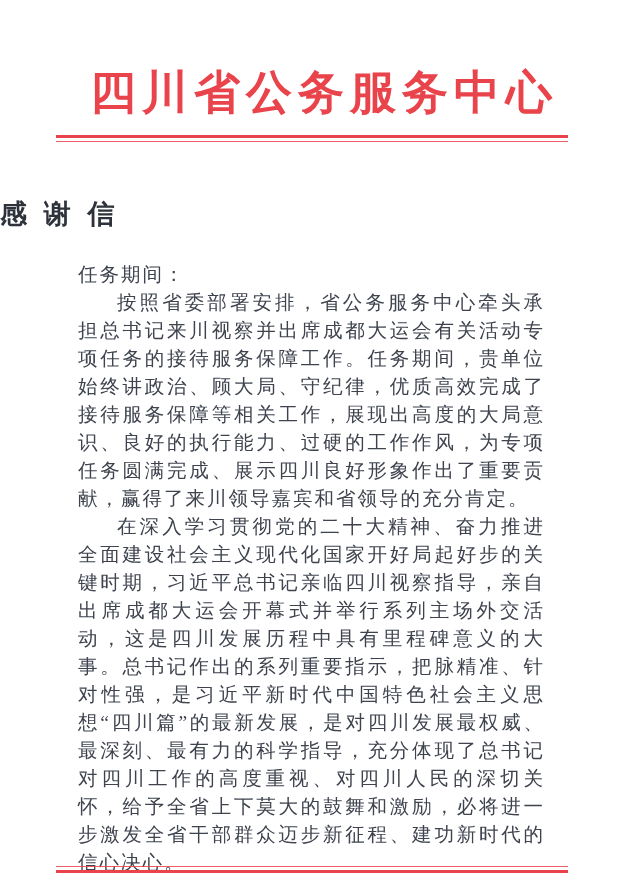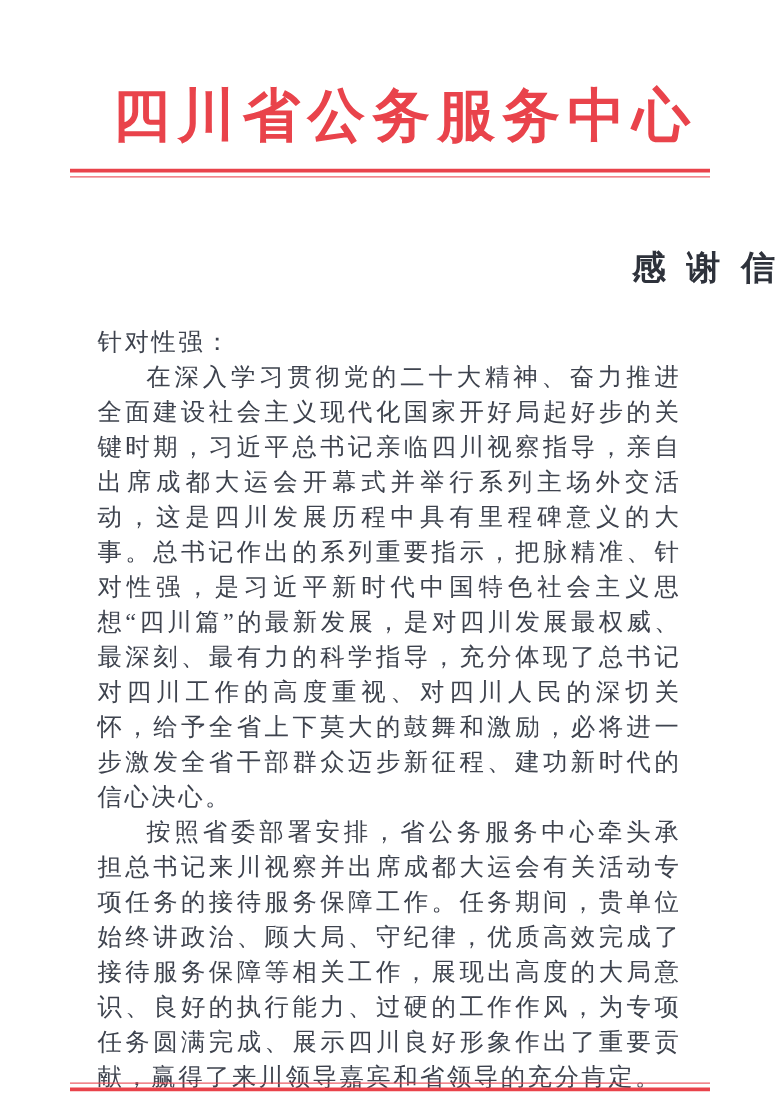--- a/index.html
+++ b/index.html
@@ -37,21 +37,21 @@
   .rule-thin  { height: 1px; background: var(--red); opacity: 0.85; }
   .rule-header .rule-thin { margin-top: 3px; }
   .rule-footer {
     position: absolute;
     left: 56px; right: 57px; top: 806px;
     margin: 0;
   }
   .rule-footer .rule-thick { margin-top: 3px; }
   .doc-title {
     margin-top: 56px;
-    text-align: right;
+    text-align: left;
     color: var(--title-ink);
     font-size: 27px;
     font-weight: bold;
     letter-spacing: 5px;
     line-height: 32px;
   }
   .content {
     margin: 31px 80px 0 78px;
     color: var(--ink);
     font-size: 19.5px;
@@ -71,23 +71,23 @@
   <div class="letterhead">四川省公务服务中心</div>
 
   <div class="rule rule-header">
     <div class="rule-thick"></div>
     <div class="rule-thin"></div>
   </div>
 
   <h1 class="doc-title">感 谢 信</h1>
 
   <div class="content">
-    <p class="salutation">针对性强：</p>
+    <p class="salutation">任务期间：</p>
+    <p class="para">按照省委部署安排，省公务服务中心牵头承担总书记来川视察并出席成都大运会有关活动专项任务的接待服务保障工作。任务期间，贵单位始终讲政治、顾大局、守纪律，优质高效完成了接待服务保障等相关工作，展现出高度的大局意识、良好的执行能力、过硬的工作作风，为专项任务圆满完成、展示四川良好形象作出了重要贡献，赢得了来川领导嘉宾和省领导的充分肯定。</p>
     <p class="para">在深入学习贯彻党的二十大精神、奋力推进全面建设社会主义现代化国家开好局起好步的关键时期，习近平总书记亲临四川视察指导，亲自出席成都大运会开幕式并举行系列主场外交活动，这是四川发展历程中具有里程碑意义的大事。总书记作出的系列重要指示，把脉精准、针对性强，是习近平新时代中国特色社会主义思想“四川篇”的最新发展，是对四川发展最权威、最深刻、最有力的科学指导，充分体现了总书记对四川工作的高度重视、对四川人民的深切关怀，给予全省上下莫大的鼓舞和激励，必将进一步激发全省干部群众迈步新征程、建功新时代的信心决心。</p>
-    <p class="para">按照省委部署安排，省公务服务中心牵头承担总书记来川视察并出席成都大运会有关活动专项任务的接待服务保障工作。任务期间，贵单位始终讲政治、顾大局、守纪律，优质高效完成了接待服务保障等相关工作，展现出高度的大局意识、良好的执行能力、过硬的工作作风，为专项任务圆满完成、展示四川良好形象作出了重要贡献，赢得了来川领导嘉宾和省领导的充分肯定。</p>
   </div>
 
   <div class="rule rule-footer">
     <div class="rule-thin"></div>
     <div class="rule-thick"></div>
   </div>
 
 </div>
 
 </body></html>

